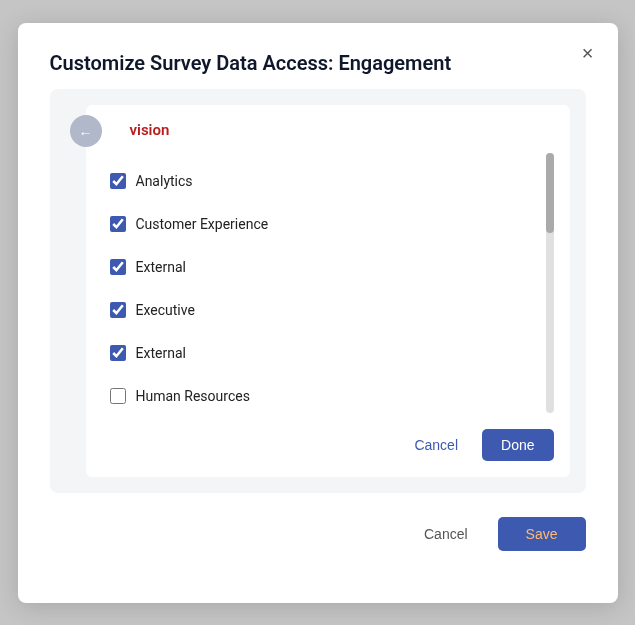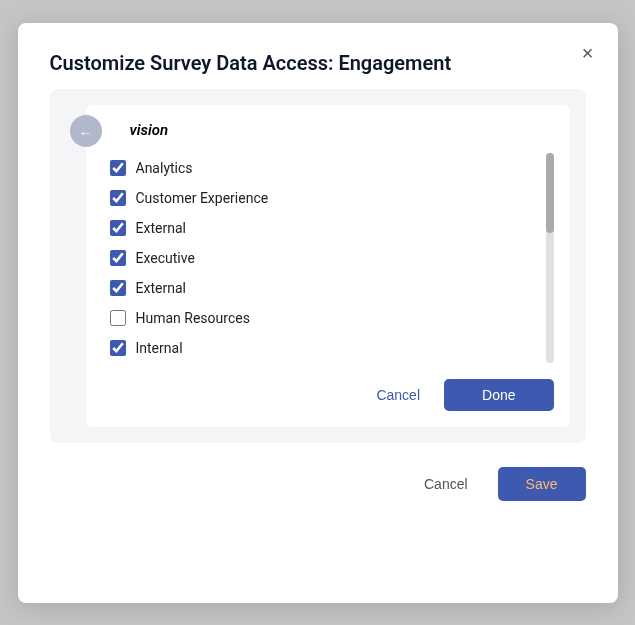--- a/index.html
+++ b/index.html
@@ -88,38 +88,38 @@
       align-items: center;
       justify-content: center;
       color: #fff;
       font-size: 14px;
       z-index: 10;
     }
 
     .panel-title {
       font-size: 15px;
       font-weight: 600;
-      color: #000000;
+      color: #b91c1c;
       margin-bottom: 14px;
       padding-left: 24px;
-      font-style: italic;
     }
 
     .checkbox-list {
       list-style: none;
       padding: 0;
       margin: 0;
     }
 
     .checkbox-item {
       display: flex;
       align-items: flex-end;
       padding: 7px 4px;
       font-size: 14px;
       color: #222;
+      margin-top: 13px;
     }
 
     .checkbox-item input[type="checkbox"] {
       width: 16px;
       height: 16px;
       margin-right: 10px;
       accent-color: #3d5ab0;
       cursor: pointer;
       flex-shrink: 0;
     }
@@ -169,21 +169,21 @@
       padding: 8px 14px;
       border-radius: 4px;
     }
 
     .btn-done {
       background: #3d5ab0;
       color: #fff;
       border: none;
       font-size: 14px;
       font-weight: 500;
-      padding: 8px 38px;
+      padding: 8px 19px;
       border-radius: 5px;
       cursor: pointer;
     }
 
     .modal-footer {
       display: flex;
       justify-content: flex-end;
       gap: 12px;
       margin-top: 24px;
     }

